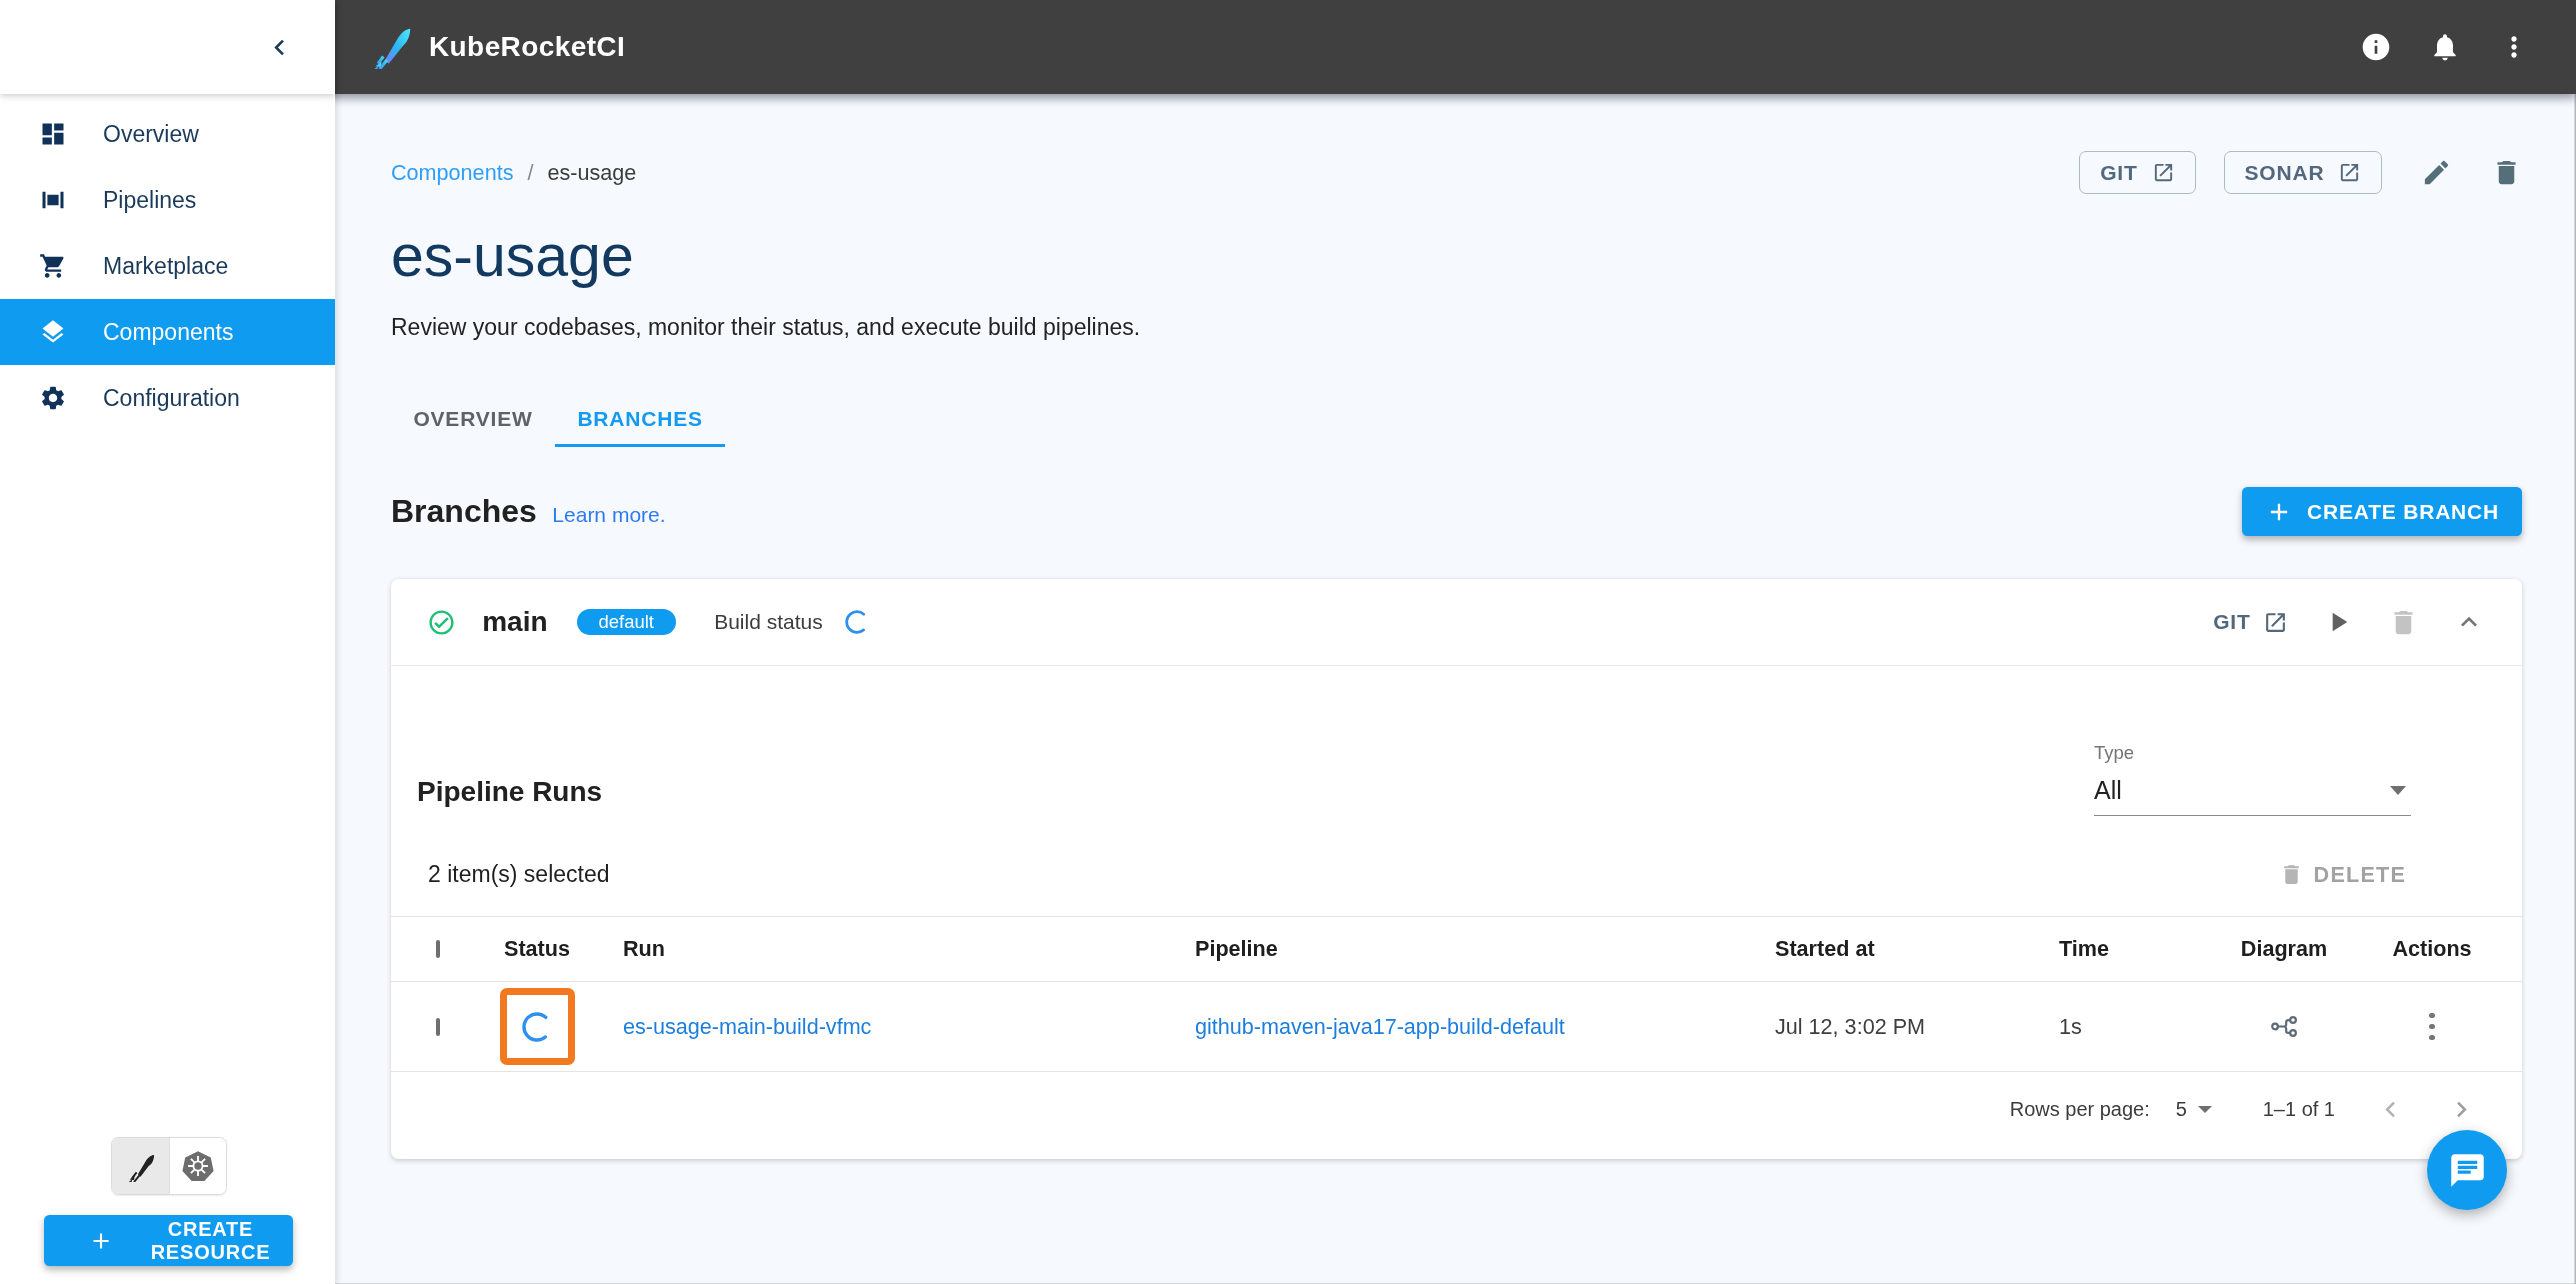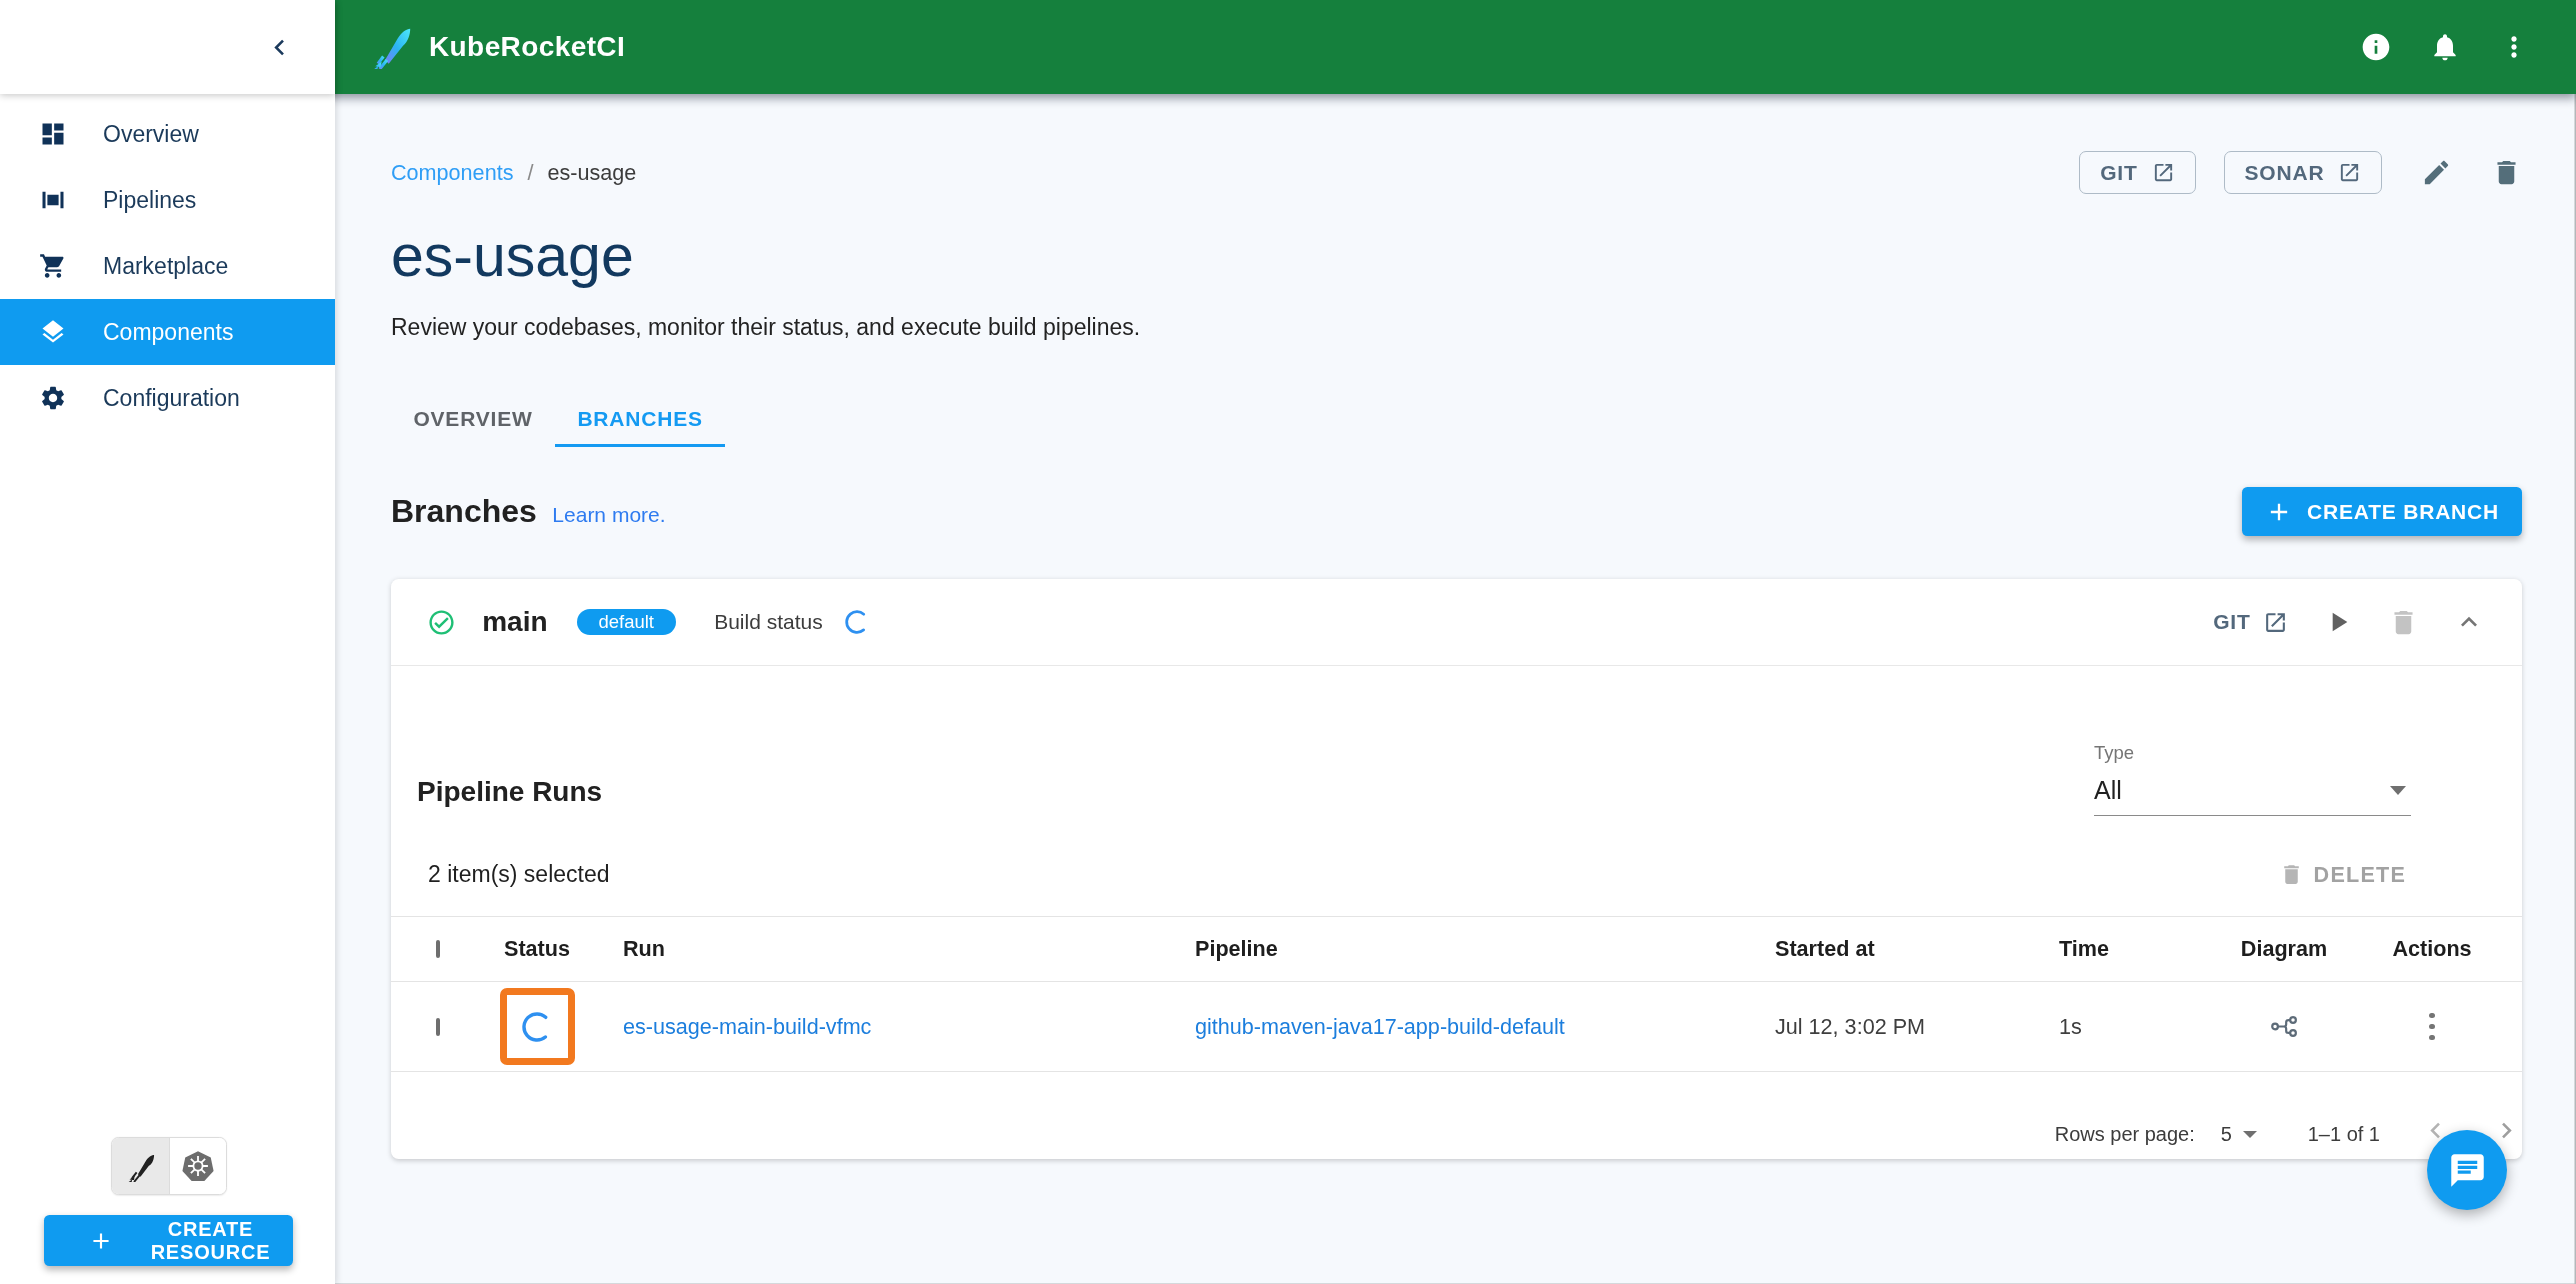--- a/index.html
+++ b/index.html
@@ -7,21 +7,21 @@
   body {
     font-family: "Liberation Sans", "DejaVu Sans", sans-serif;
     background:#f6f9fd; position:relative; overflow:hidden;
     box-shadow: inset 0 0 0 1.5px #b4b7ba;
   }
   svg { display:block; }
 
   
   .appbar {
     position:absolute; left:0; top:0; width:2576px; height:94px;
-    background:#15803d; display:flex; align-items:center; justify-content:space-between;
+    background:#404040; display:flex; align-items:center; justify-content:space-between;
     padding-left:369px; padding-right:46px; z-index:30;
     box-shadow:0 3.9px 9.3px rgba(10,25,45,.45);
   }
   .logo-wrap { display:flex; align-items:center; gap:17px; }
   .logo-title { color:#fff; font-size:28px; font-weight:700; letter-spacing:0.4px; }
   .appbar-actions { display:flex; align-items:center; gap:37px; }
   .icon-btn { background:none; border:none; cursor:pointer; display:flex; align-items:center; justify-content:center; }
 
   
   .sidebar {
@@ -134,21 +134,21 @@
   .c-cb { padding-left:45px; }
   .checkbox { width:23px; height:23px; border:2px solid #6e6e6e; border-radius:3.1px; background:#fff; cursor:pointer; }
   .tbl-link { color:#1c7edd; cursor:pointer; text-decoration:none; font-size:21.6px; }
   .status-highlight {
     width:75px; height:77px; border:7px solid #f2791f; border-radius:7px; background:#fff;
     display:flex; align-items:center; justify-content:center;
   }
   .kebab { display:flex; flex-direction:column; gap:5.4px; cursor:pointer; padding:4.6px; background:none; border:none; }
   .kebab i { width:5.4px; height:5.4px; border-radius:50%; background:#757575; }
 
-  .pagination { display:flex; align-items:flex-end; justify-content:flex-end; height:74px; gap:0; }
+  .pagination { display:flex; align-items:center; justify-content:flex-end; height:74px; padding-right:45px; gap:0; }
   .pg-label { font-size:20px; color:#3c3c3c; }
   .pg-select { display:flex; align-items:center; gap:10.8px; margin-left:26px; cursor:pointer; }
   .pg-value { font-size:20px; color:#3c3c3c; }
   .caret-sm { width:0; height:0; border-left:7px solid transparent; border-right:7px solid transparent; border-top:7.7px solid #6f6f6f; }
   .pg-range { font-size:20px; color:#3c3c3c; margin-left:51px; }
   .pg-nav { background:none; border:none; margin-left:40px; cursor:default; }
 
   .fab {
     position:absolute; left:2427px; top:1130px; width:80px; height:80px; border-radius:50%;
     background:#0f9bf0; border:none; display:flex; align-items:center; justify-content:center;

